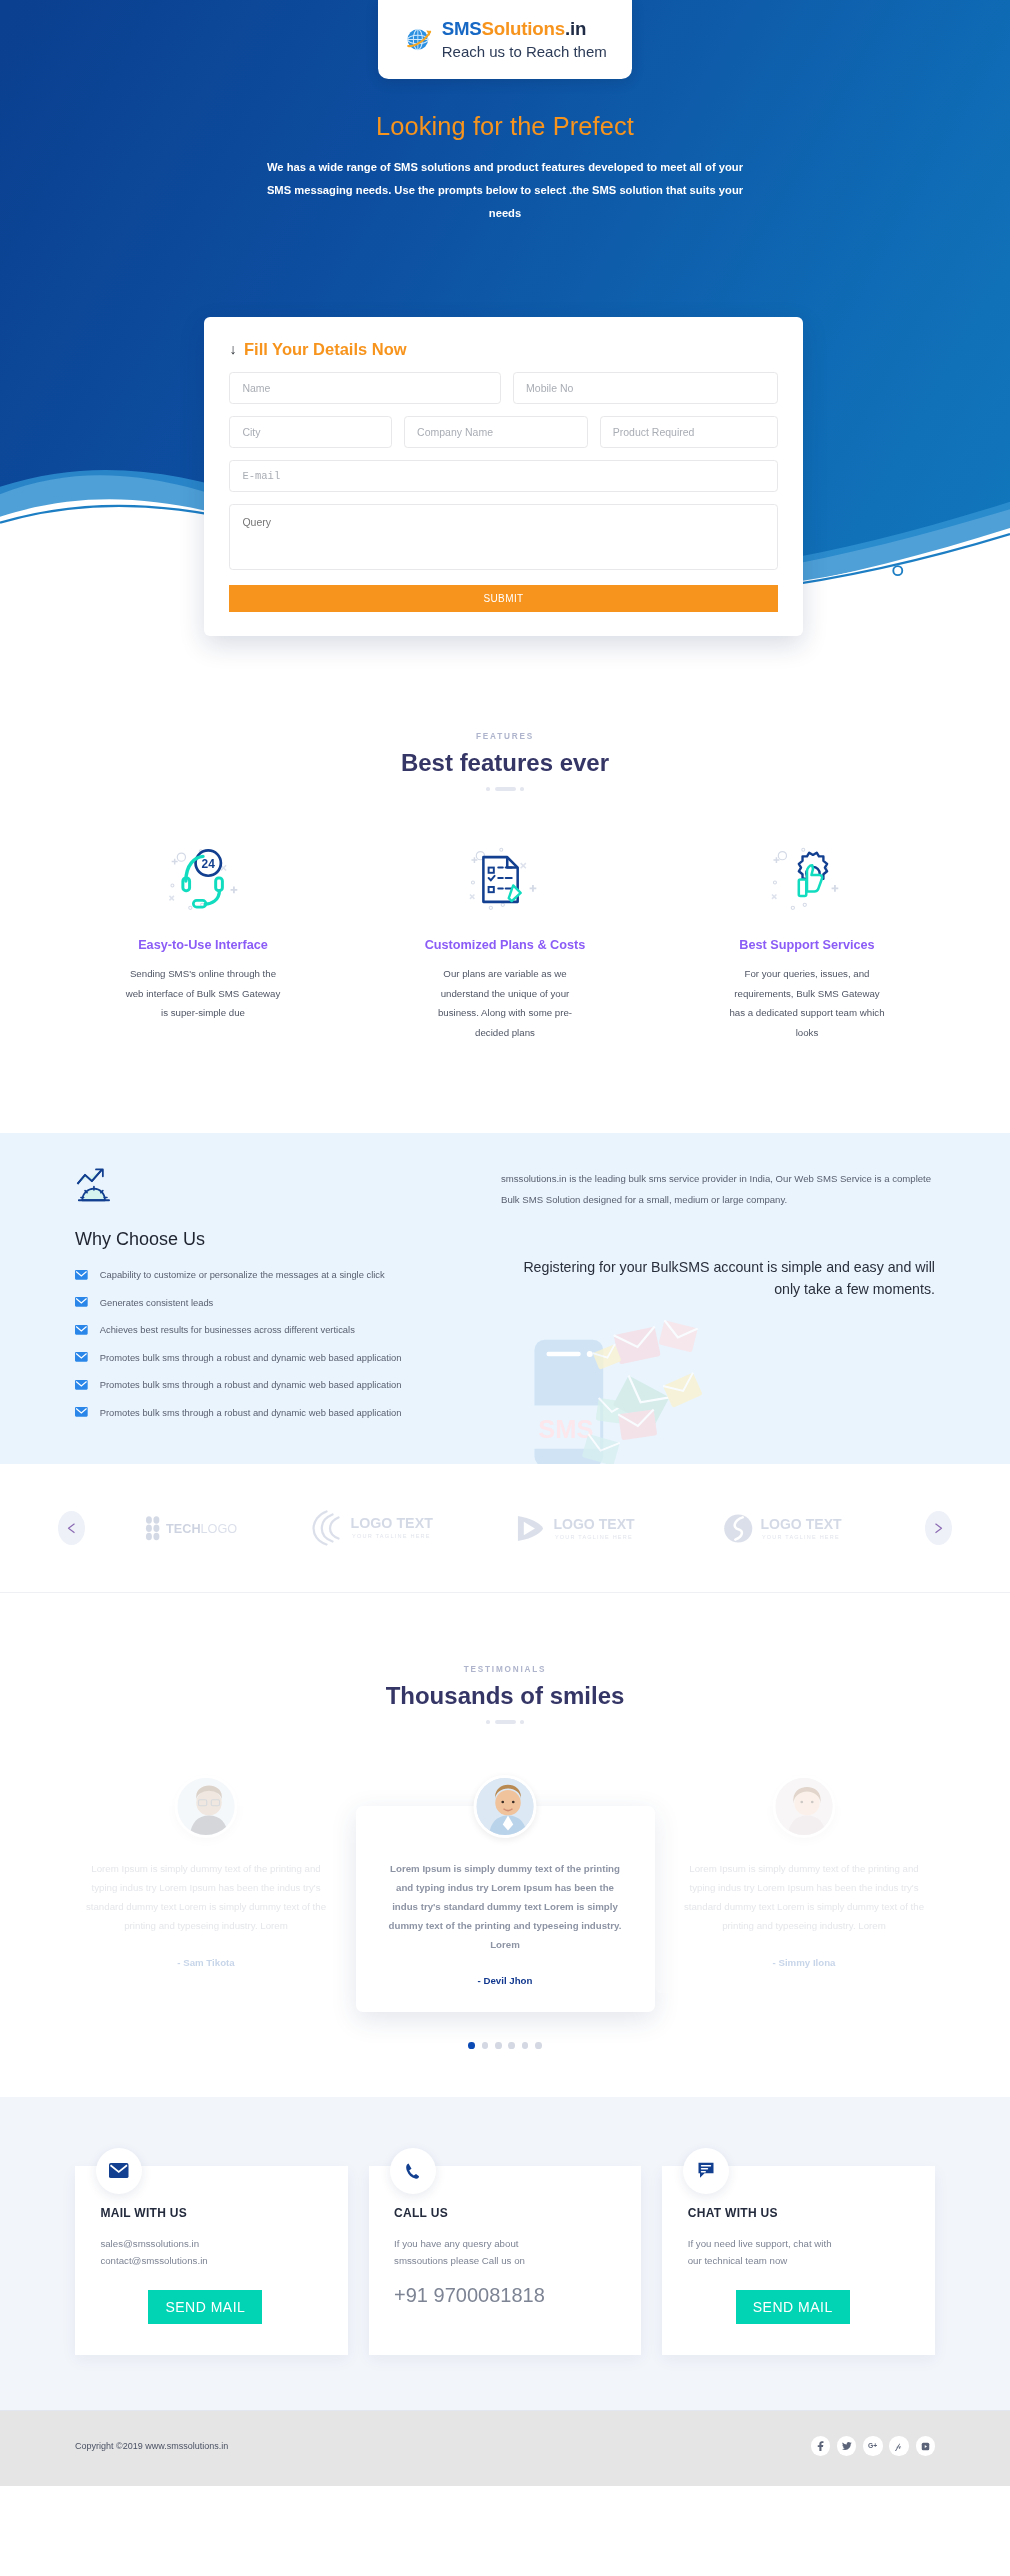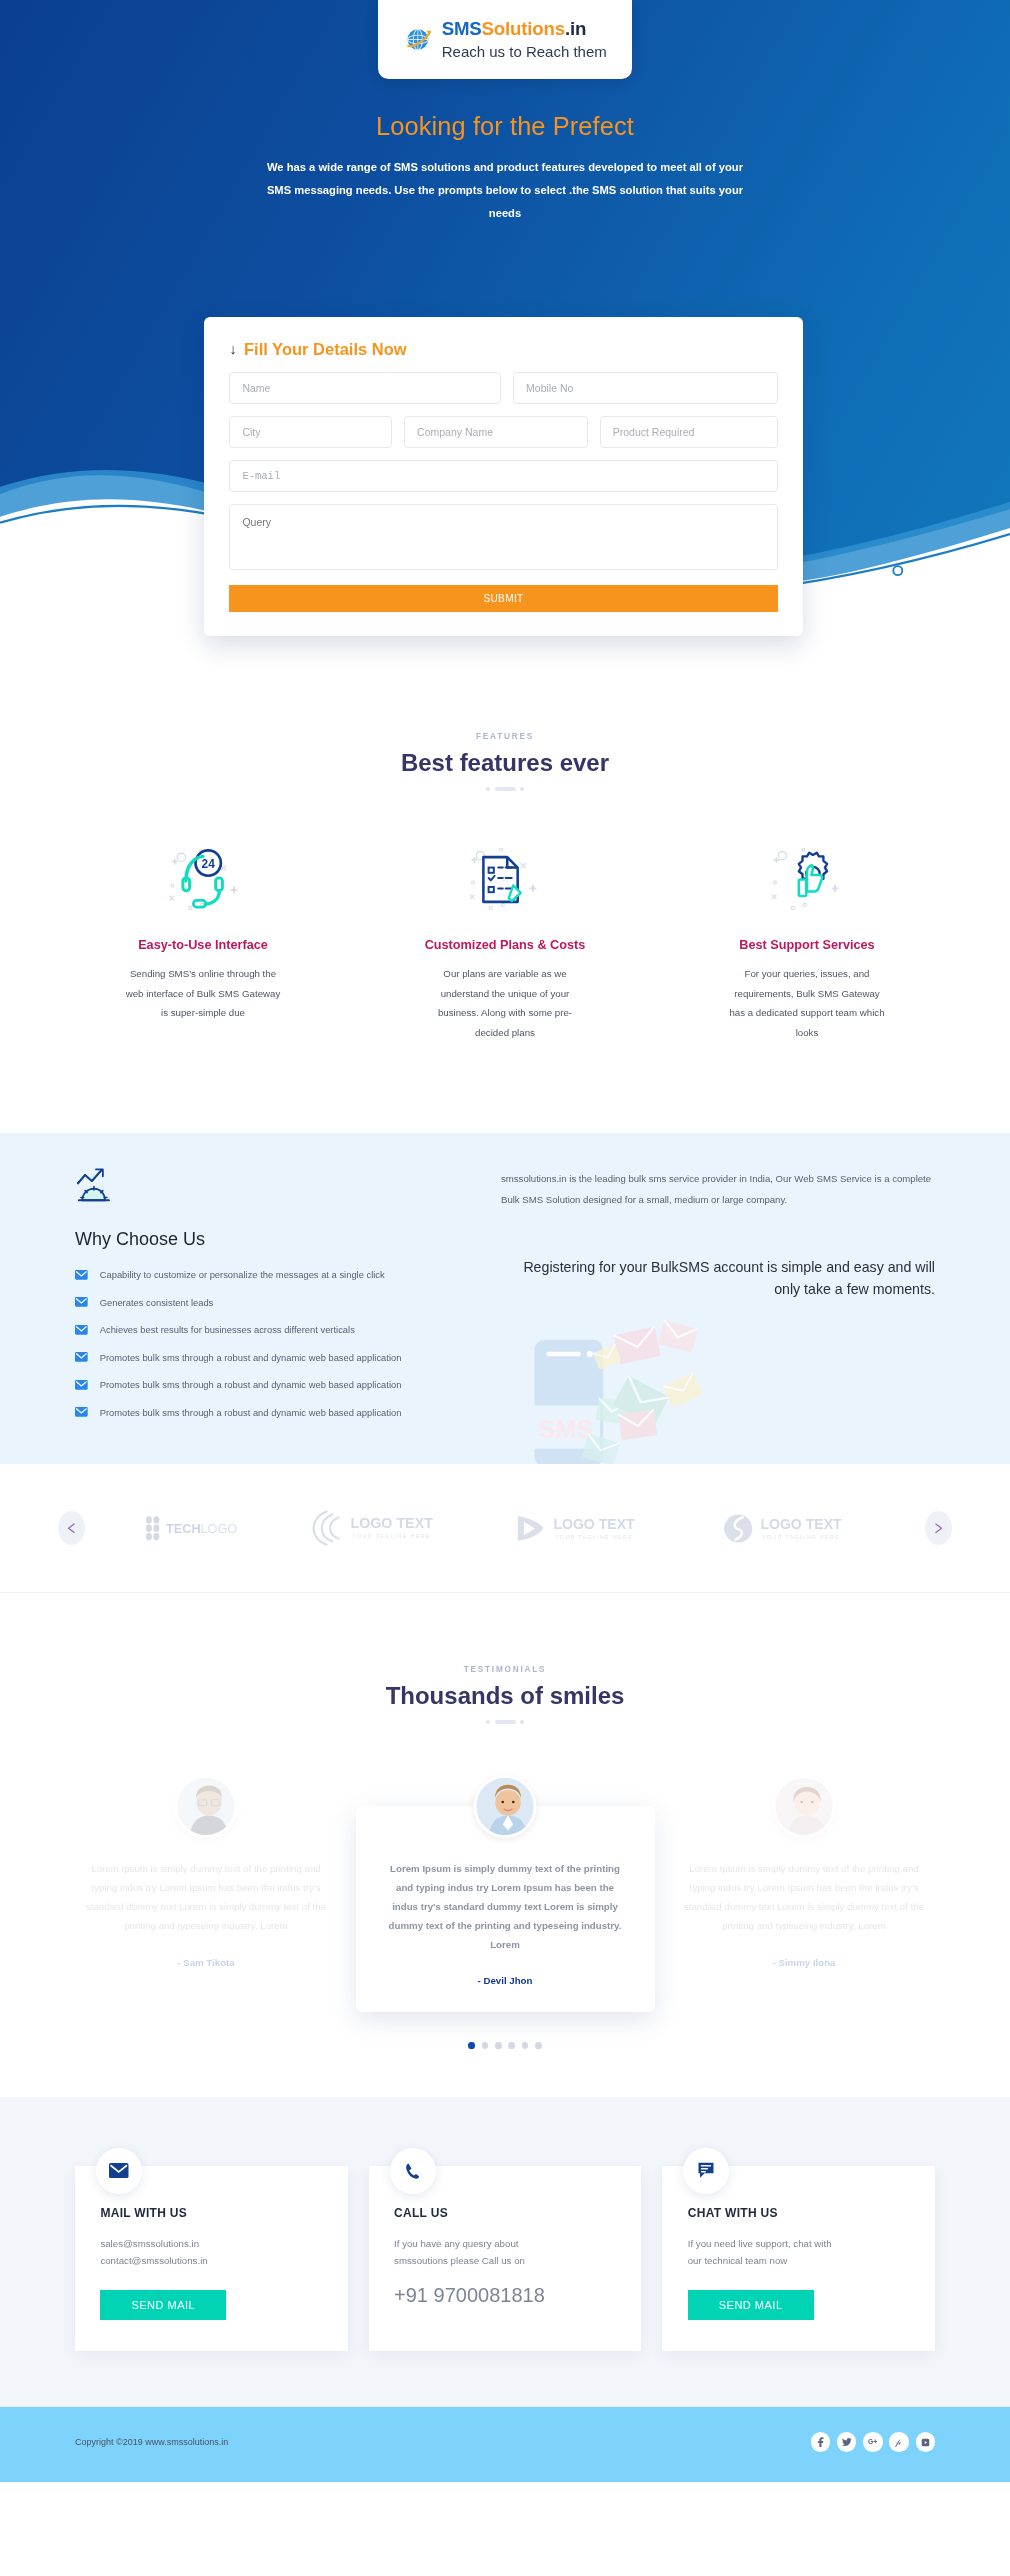--- a/index.html
+++ b/index.html
@@ -85,21 +85,21 @@
                font-weight:bold; margin-top:7.5px; }
   .sec-deco { display:flex; gap:4.5px; align-items:center; justify-content:center; margin-top:10.5px; }
   .sec-deco i { width:3.7px; height:3.7px; border-radius:50%; background:#e4e6ef; display:block; }
   .sec-deco b { width:21px; height:3.7px; border-radius:2.2px; background:#e4e6ef; display:block; }
 
   
   .features { padding:88px 0 45px; }
   .feat-grid { display:flex; margin-top:46px; padding:0 52px; }
   .feat { flex:1; text-align:center; }
   .feat-ic { height:86px; display:flex; align-items:center; justify-content:center; }
-  .feat-h { color:#be185d; font-size:12.7px; font-weight:bold; margin-top:15px; }
+  .feat-h { color:#8b5cf6; font-size:12.7px; font-weight:bold; margin-top:15px; }
   .feat-p { color:#4f5564; font-size:9.7px; line-height:2.05; margin-top:12px;
             width:157px; margin-left:auto; margin-right:auto; }
 
   
   .why { position:relative; background:#e9f4fd; padding:33px 0 30px; margin-top:45px; overflow:hidden; }
   .why-wrap { display:flex; padding:0 75px; position:relative; z-index:3; }
   .why-left { width:389px; }
   .why-icon { width:42px; height:37px; margin-bottom:22.5px; }
   .why-h { font-size:18px; color:#1f2430; font-weight:normal; margin-bottom:19.5px; }
   .why-li { display:flex; align-items:center; gap:12px; margin-bottom:16.5px; }
@@ -151,26 +151,26 @@
   .c-ic {
     position:absolute; top:-18px; left:21px; width:46px; height:46px; border-radius:50%;
     background:#fff; display:flex; align-items:center; justify-content:center;
     box-shadow:0 3px 10.5px rgba(30,50,100,.10);
   }
   .c-h { font-size:12px; color:#242b3d; letter-spacing:0.3px; margin-bottom:15px; }
   .c-t { color:#7d8494; font-size:9.7px; line-height:1.85; }
   .c-phone { font-size:20px; color:#7d8494; font-weight:normal; margin-top:13.5px; }
   .c-btn {
     display:inline-block; margin-top:19.5px; background:#00d4b4; color:#fff;
-    border:none; cursor:pointer; font-size:11px; letter-spacing:0.5px;
-    padding:9px 31px; font-family:"Liberation Sans", sans-serif;
-  }
-
-  
-  .footer { background:#7dd3fc; border-top:0.7px solid #e3e8f0; padding:25.4px 75px 30px;
+    border:none; cursor:pointer; font-size:14px; letter-spacing:0.5px;
+    padding:9px 17px; font-family:"Liberation Sans", sans-serif;margin-left:48px;
+  }
+
+  
+  .footer { background:#e5e5e5; border-top:0.7px solid #e3e8f0; padding:25.4px 75px 30px;
             display:flex; align-items:center; justify-content:space-between; }
   .copy { font-size:9px; color:#4a5163; }
   .socials { display:flex; gap:6.7px; }
   .soc { width:19.5px; height:19.5px; border-radius:50%; background:#fff;
          display:flex; align-items:center; justify-content:center; cursor:pointer; }
 </style>
 </head>
 <body>
 
 <div class="page">

